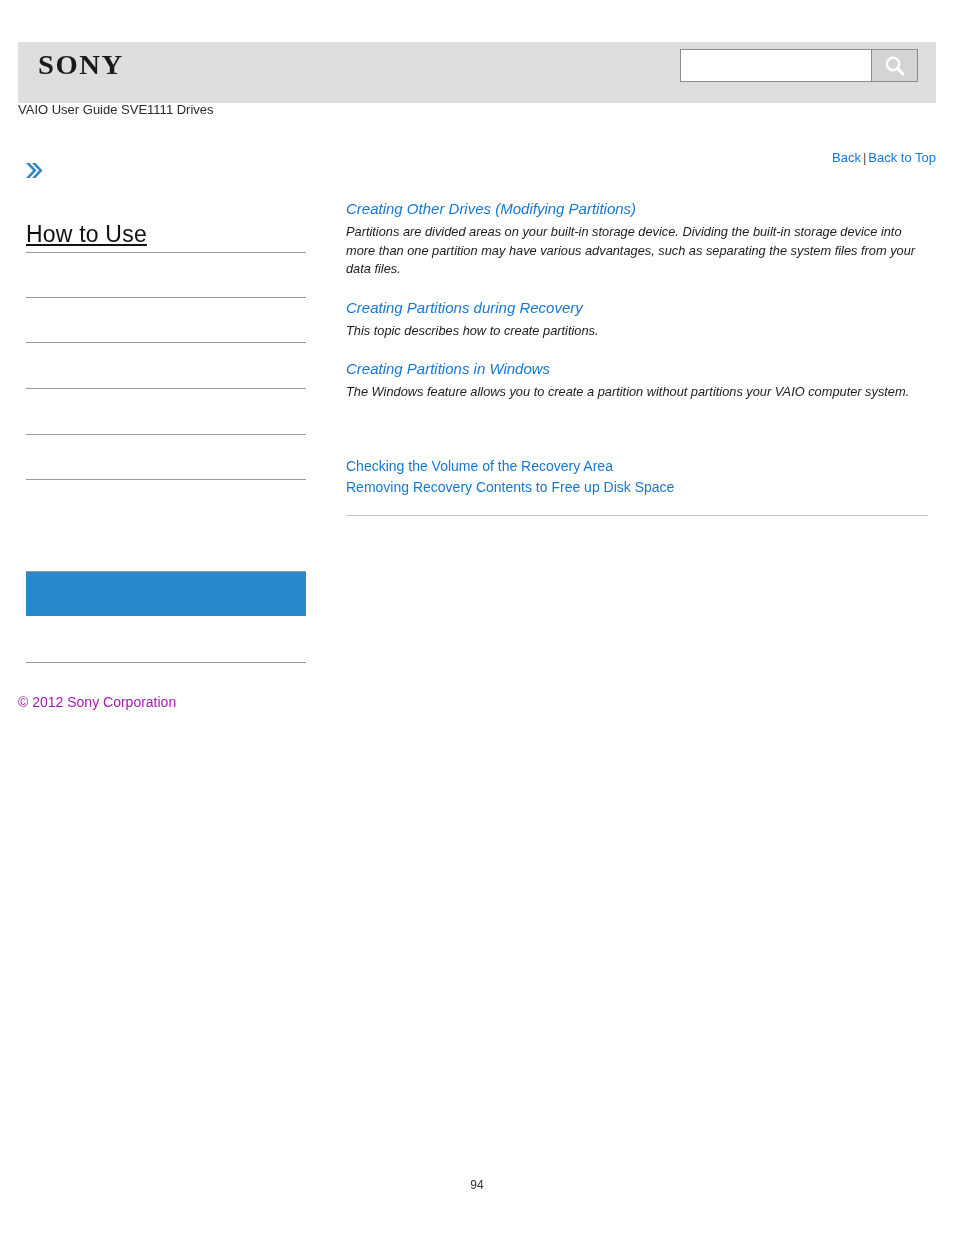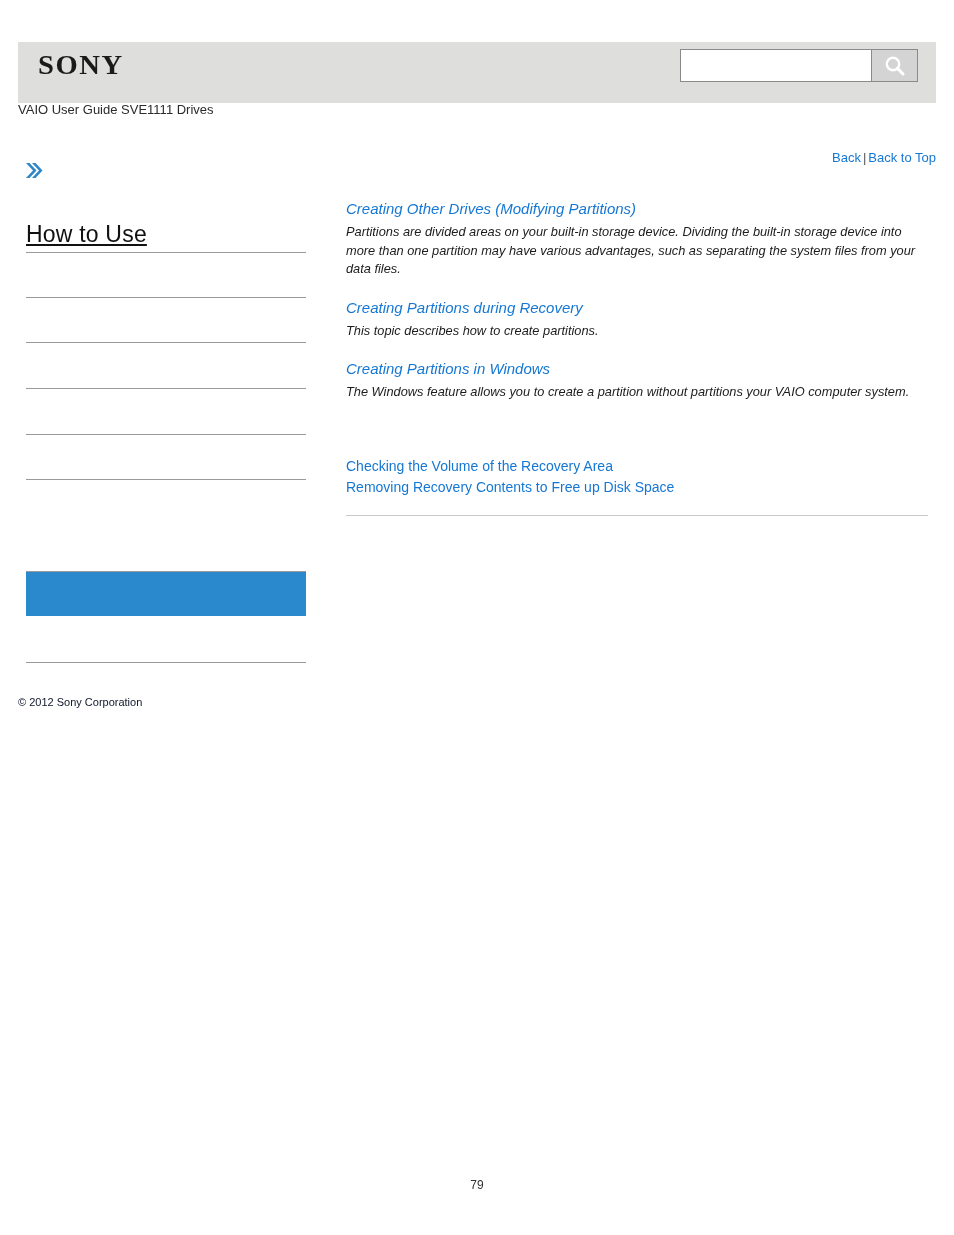--- a/index.html
+++ b/index.html
@@ -161,22 +161,22 @@
     background: #2989cc;
     color: #ffffff;
     border-top: 1px solid #9a9a9a;
   }
   .side-item.gap { border-top: none; height: 46px; }
 
   .copyright {
     position: absolute;
     left: 18px;
     top: 694px;
-    font-size: 11px;
-    color: #0f172a;
+    font-size: 14px;
+    color: #a21caf;
     line-height: 16px;
   }
 
   
   .main {
     position: absolute;
     left: 346px;
     top: 198px;
     width: 582px;
   }
@@ -295,13 +295,13 @@
   <div class="spacer-lg"></div>
 
   <div class="plain-links">
     <a href="#">Checking the Volume of the Recovery Area</a>
     <a href="#">Removing Recovery Contents to Free up Disk Space</a>
   </div>
 
   <hr class="main-rule">
 </div>
 
-<div class="page-number">79</div>
+<div class="page-number">94</div>
 
 </body></html>

